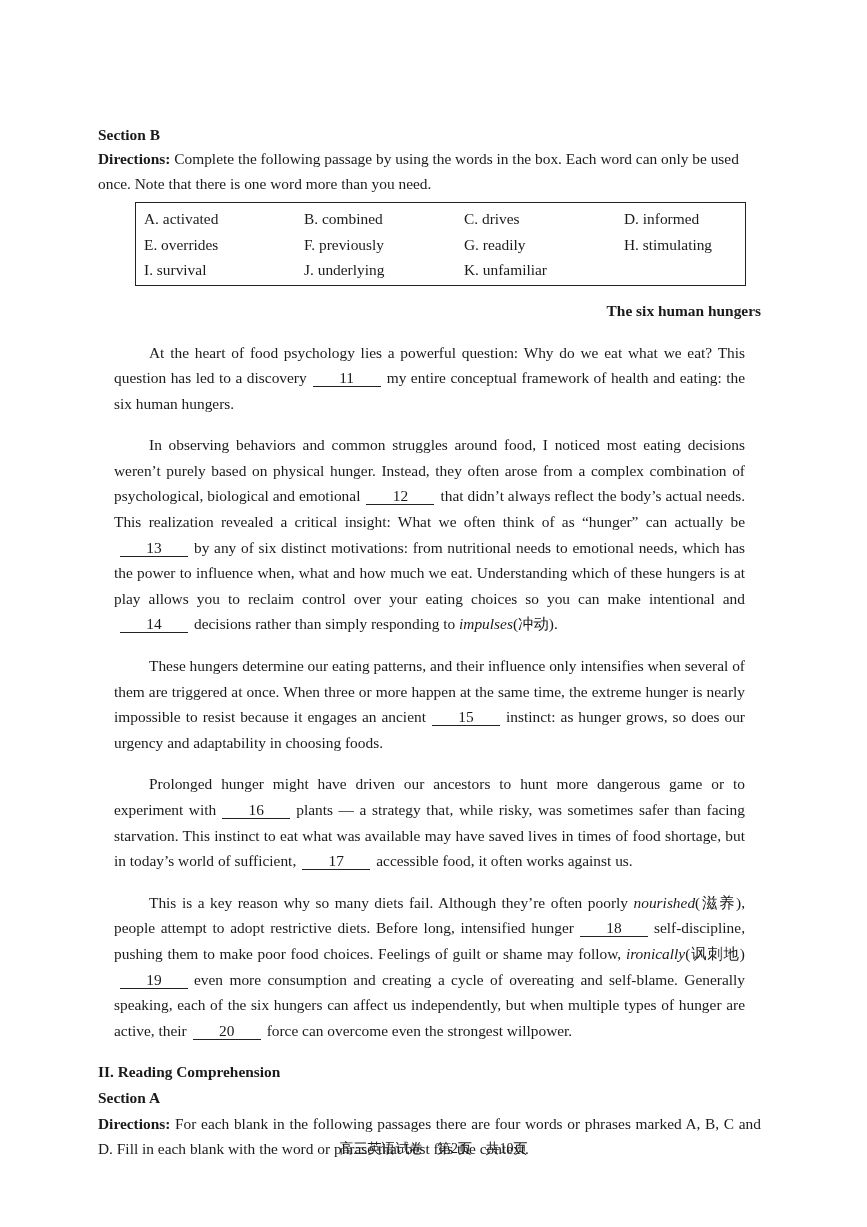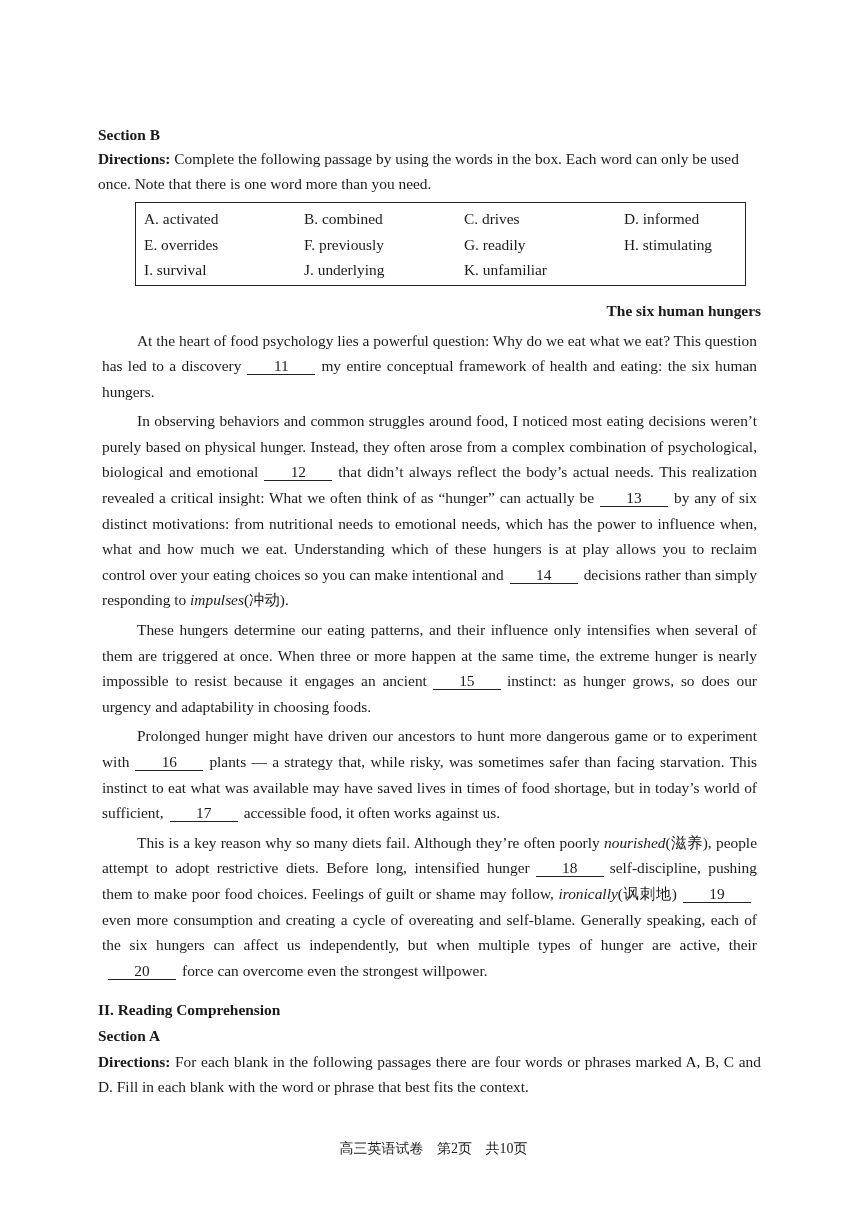--- a/index.html
+++ b/index.html
@@ -21,21 +21,21 @@
     width: 589px;
     border: 1.5px solid #222;
     padding: 3px 12px 2px 8px;
     display: grid;
     grid-template-columns: 160px 160px 160px 1fr;
     row-gap: 0;
     font-size: 15.4px;
     line-height: 25.5px;
   }
   .title { text-align: right; font-weight: bold; margin-top: 12px; line-height: 26px; }
-  .para { text-indent: 35px; text-align: justify; line-height: 25.6px; margin: 4px; }
+  .para { text-indent: 35px; text-align: justify; line-height: 25.6px; margin: 16px; }
   .blank {
     display: inline-block; border-bottom: 1px solid #222;
     min-width: 68px; text-align: center; line-height: 17px; margin: 0 6px;
     text-indent: 0;
   }
   .ital { font-style: italic; }
   .section2 { margin-top: 14px; font-family: Liberation Serif, serif; }
   .footer {
     position: absolute; left: 0; width: 867px; top: 1140px;
     text-align: center; font-size: 14px; word-spacing: 10px;

